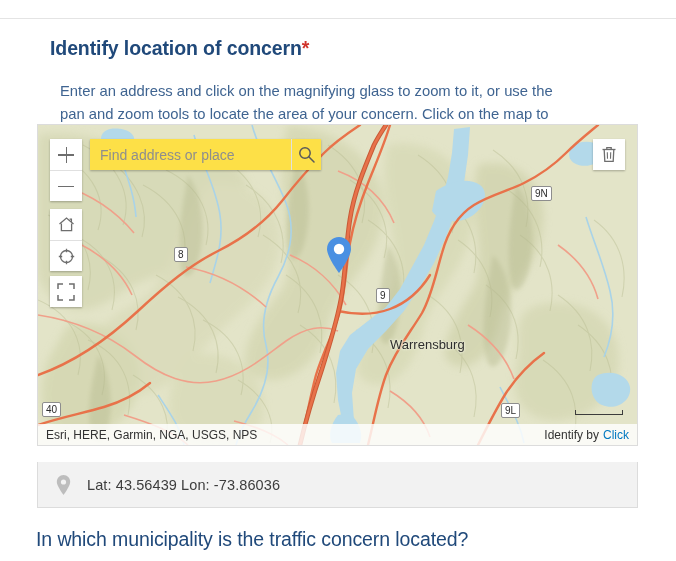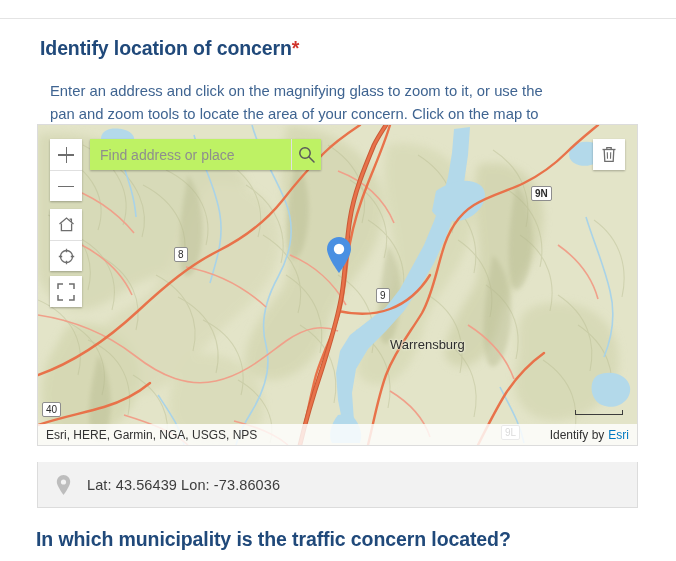--- a/index.html
+++ b/index.html
@@ -18,21 +18,21 @@
   .top-divider {
     position: absolute;
     left: 0; top: 18px;
     width: 676px;
     height: 1px;
     background: #e4e4e4;
   }
 
   .form-body {
     position: absolute;
-    left: 4px; top: 19px;
+    left: 14px; top: 19px;
     width: 600px;
   }
 
   .q-title {
     margin: 0;
     padding: 18px 0 0 36px;
     font-size: 19.5px;
     font-weight: bold;
     color: #20497a;
     letter-spacing: -0.1px;
@@ -101,21 +101,21 @@
   .plus-v { left: 7.5px; top: 0; width: 1.5px; height: 16px; }
   .minus-h { left: 0; top: 7.5px; width: 16px; height: 1.5px; }
 
   
   .map-search {
     position: absolute;
     left: 52px;
     top: 14px;
     width: 231px;
     height: 31px;
-    background: #bef264;
+    background: #fde047;
     box-shadow: 0 1px 2px rgba(0,0,0,0.28);
     display: flex;
     align-items: stretch;
   }
   .map-search input {
     flex: 1;
     border: 0;
     outline: none;
     font-family: "Liberation Sans", sans-serif;
     font-size: 14px;
@@ -241,21 +241,21 @@
   }
   .coord-pin { margin-right: 16px; display: flex; color: #b8b8b8; }
   .coord-text { letter-spacing: 0.1px; }
 
   .q-title-2 {
     position: absolute;
     left: 36px;
     top: 528px;
     margin: 0;
     font-size: 19.5px;
-    font-weight: bold;
+    font-weight: normal;
     color: #20497a;
     letter-spacing: -0.1px;
   }
 </style>
 </head>
 <body>
 
 <div class="top-divider"></div>
 
 <div class="form-body">
@@ -408,24 +408,24 @@
       <g fill="none" stroke-linecap="round">
         <path d="M262 320 C 268 294 276 268 284 244 C 292 218 300 194 304 168
                  C 308 142 308 118 312 94 C 316 68 326 44 336 20 C 340 12 344 6 348 0" stroke="#c85a36" stroke-width="4.6"></path>
         <path d="M262 320 C 268 294 276 268 284 244 C 292 218 300 194 304 168
                  C 308 142 308 118 312 94 C 316 68 326 44 336 20 C 340 12 344 6 348 0" stroke="#e8724a" stroke-width="2.6"></path>
       </g>
     </svg>
   </div>
 
   <div class="shield" style="left:136px; top:122px;">8</div>
-  <div class="shield" style="left:493px; top:61px;font-weight:bold;">9N</div>
+  <div class="shield" style="left:493px; top:61px;">9N</div>
   <div class="shield" style="left:338px; top:163px;">9</div>
   <div class="shield" style="left:4px;   top:277px;">40</div>
-  <div class="shield" style="left:463px; top:300px;">9L</div>
+  <div class="shield" style="left:463px; top:278px;">9L</div>
 
   <div class="place-label" style="left:352px; top:212px;text-align:right;">Warrensburg</div>
 
   <div class="map-marker">
     <svg width="26" height="36" viewBox="0 0 26 36">
       <path d="M13 36 C 13 36 1 20 1 12 C 1 5.4 6.4 0 13 0 C 19.6 0 25 5.4 25 12 C 25 20 13 36 13 36 Z" fill="#4a90e2"></path>
       <circle cx="13" cy="12" r="5.2" fill="#ffffff"></circle>
     </svg>
   </div>
 
@@ -487,21 +487,21 @@
   </div>
 
   <div class="scale-bar">
     <div class="scale-line"></div>
   </div>
 
   <div class="map-attr">
     <span>Esri, HERE, Garmin, NGA, USGS, NPS</span>
     <span class="powered">
       <span>Identify by</span>
-      <span class="esri-link">Esri</span>
+      <span class="esri-link">Click</span>
     </span>
   </div>
 </div>
 
 <div class="coord-bar">
   <span class="coord-pin">
     <svg width="15" height="20" viewBox="0 0 15 20">
       <path d="M7.5 20 C 7.5 20 0.8 11 0.8 7 C 0.8 3.1 3.8 0 7.5 0 C 11.2 0 14.2 3.1 14.2 7 C 14.2 11 7.5 20 7.5 20 Z" fill="#bdbdbd"></path>
       <circle cx="7.5" cy="7" r="2.6" fill="#f2f2f2"></circle>
     </svg>

